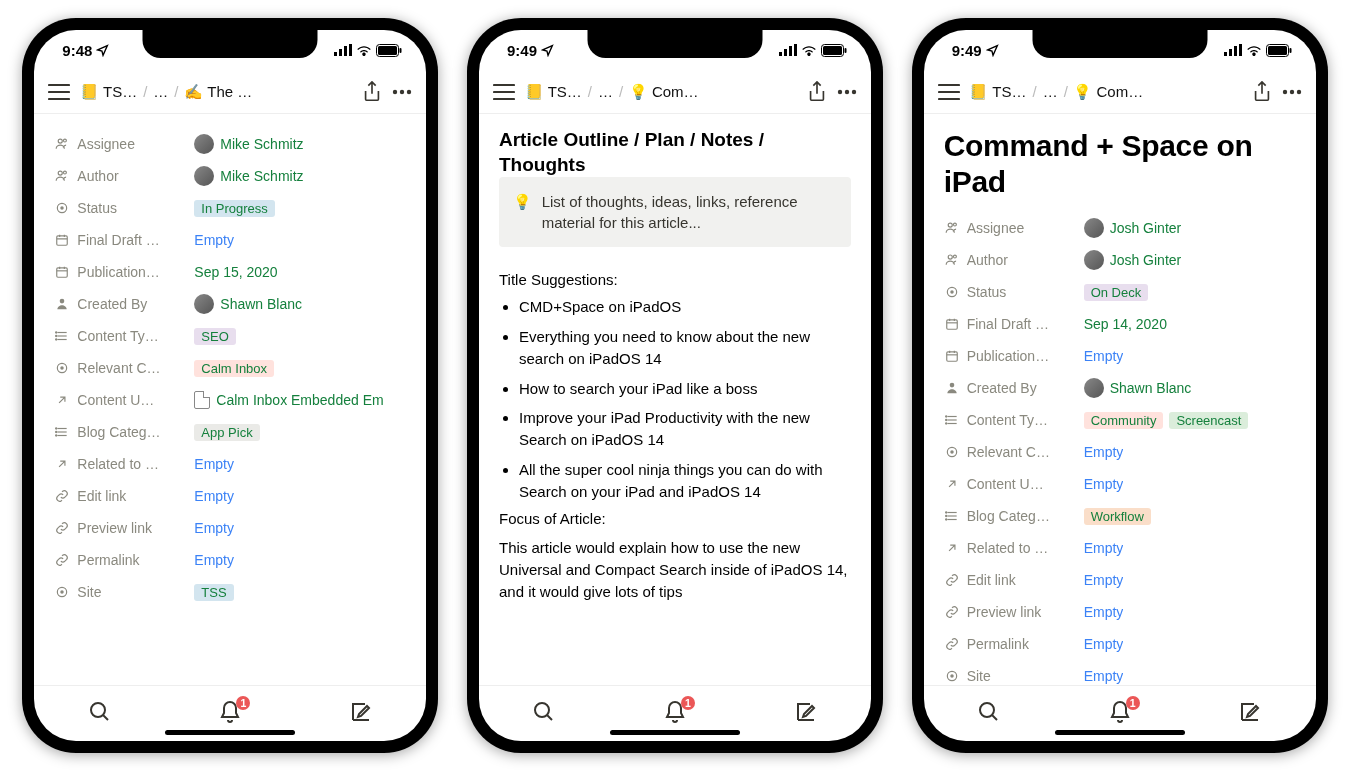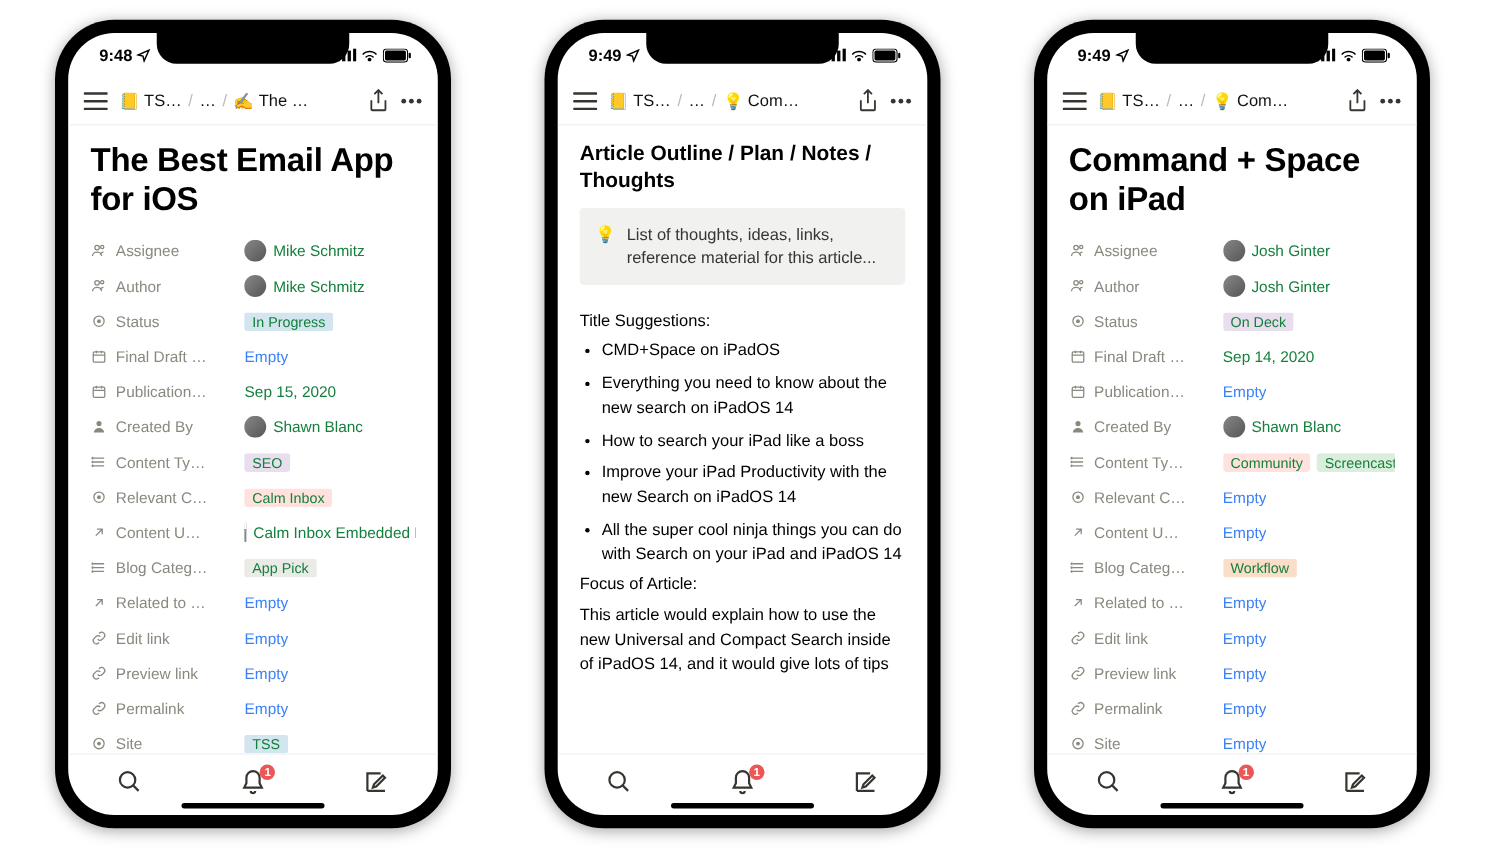--- a/index.html
+++ b/index.html
@@ -6,21 +6,21 @@
   body {
     font-family: -apple-system, BlinkMacSystemFont, "Segoe UI", Helvetica, Arial, sans-serif;
     background: #fff;
     display: flex;
     justify-content: space-around;
     padding: 18px 8px;
     width: 1350px;
     height: 778px;
   }
   .phone {
-    width: 360px;
+    width: 416px;
     height: 735px;
     border-radius: 54px;
     background: #000;
     padding: 12px;
     box-shadow: 0 2px 14px rgba(0,0,0,.35);
     position: relative;
   }
   .screen {
     width: 100%;
     height: 100%;
@@ -213,21 +213,20 @@
       <span class="more-icon">
         <svg width="20" height="6" viewBox="0 0 20 6" fill="#37352f">
             <circle cx="3" cy="3" r="2.2"></circle>
             <circle cx="10" cy="3" r="2.2"></circle>
             <circle cx="17" cy="3" r="2.2"></circle>
           </svg>
       </span>
     </div>
 
     <div class="content">
-      <h1 class="page-title">The Best Email App for iOS</h1>
       <div id="props-1">
           <div class="prop-row">
             <div class="prop-label">
               <span class="icon">
                 <svg width="14" height="14" viewBox="0 0 24 24" fill="none" stroke="#8a897f" stroke-width="2">
                   <circle cx="9" cy="7" r="3.5"></circle>
                   <path d="M2 20c0-4 4-6 7-6s7 2 7 6"></path>
                   <circle cx="17" cy="6" r="2.5"></circle>
                   <path d="M14 18c1-3 3-4 5-4"></path>
                 </svg>
@@ -518,21 +517,21 @@
       <span class="more-icon">
         <svg width="20" height="6" viewBox="0 0 20 6" fill="#37352f">
             <circle cx="3" cy="3" r="2.2"></circle>
             <circle cx="10" cy="3" r="2.2"></circle>
             <circle cx="17" cy="3" r="2.2"></circle>
           </svg>
       </span>
     </div>
 
     <div class="content">
-      <h2 style="font-size:19px;font-weight:700;line-height:1.3;margin-bottom:12px;">Article Outline / Plan / Notes / Thoughts</h2>
+      <h2 style="font-size:19px;font-weight:700;line-height:1.3;">Article Outline / Plan / Notes / Thoughts</h2>
       <div class="callout">
         <span>💡</span>
         <span>List of thoughts, ideas, links, reference material for this article...</span>
       </div>
       <h2 class="section">Title Suggestions:</h2>
       <ul class="bullets" id="suggestions-list">
           <li>CMD+Space on iPadOS</li>
           <li>Everything you need to know about the new search on iPadOS 14</li>
           <li>How to search your iPad like a boss</li>
           <li>Improve your iPad Productivity with the new Search on iPadOS 14</li>

